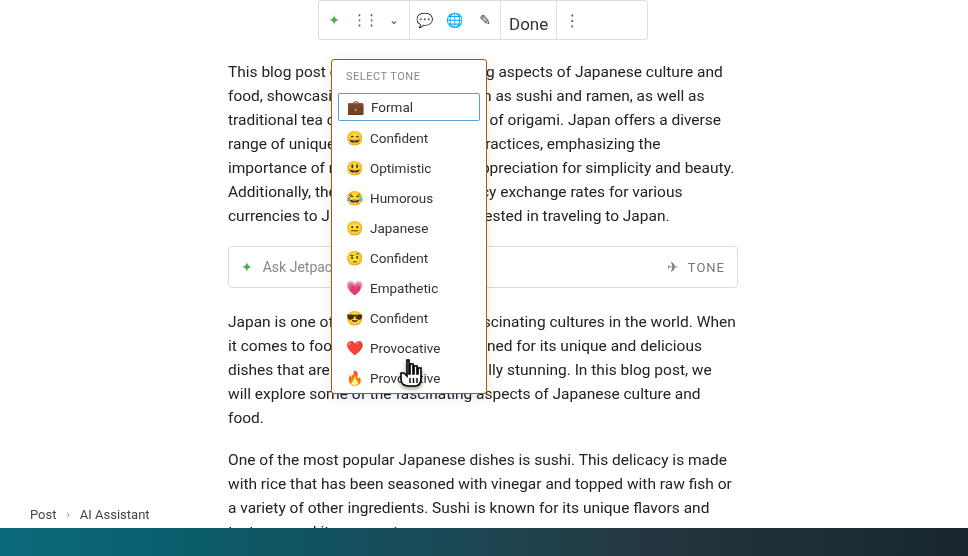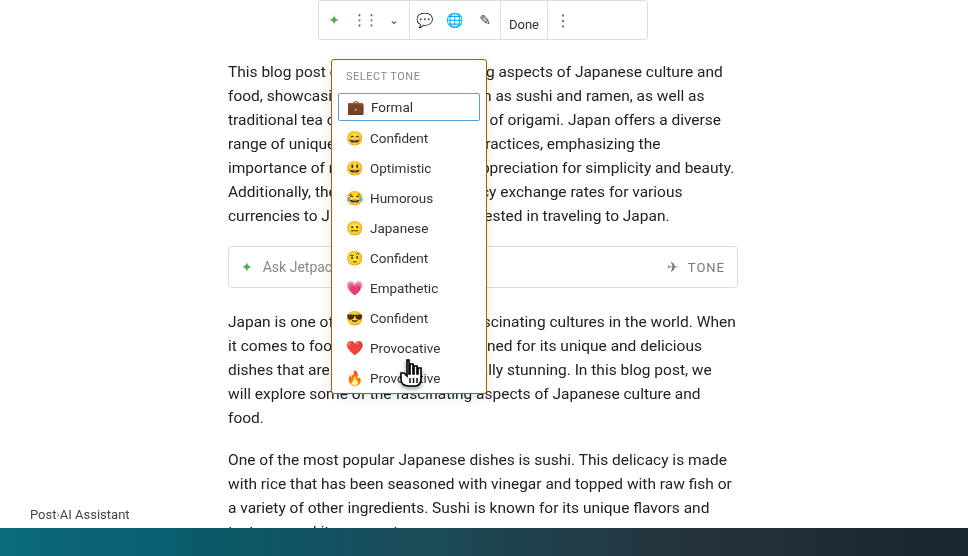--- a/index.html
+++ b/index.html
@@ -40,21 +40,21 @@
       display: flex;
       align-items: center;
       justify-content: center;
       cursor: pointer;
       color: #333;
       font-size: 14px;
     }
     .tb-btn.text-btn {
       width: auto;
       padding: 0 8px;
-      font-size: 13px;
+      font-size: 17px;
       white-space: nowrap;
       margin-top: 8px;
     }
     .sparkle { color: #4caf50; font-size: 14px; }
     .drag-handle { letter-spacing: -3px; font-size: 15px; color: #555; }
     .chevron { font-size: 12px; color: #555; }
     .chat-icon { color: #3498db; }
     .globe-icon { color: #333; }
     .pencil-icon { color: #333; }
     .vdots { font-size: 16px; color: #555; }
@@ -134,20 +134,21 @@
     
     
     .breadcrumb {
       position: absolute;
       bottom: 34px;
       left: 30px;
       font-size: 13px;
       color: #444;
       display: flex;
       align-items: center;
+      gap: 10px;
     }
     .breadcrumb .sep { color: #888; font-size: 11px; }
     
     
     .footer-bar {
       position: absolute;
       bottom: 0;
       left: 0;
       right: 0;
       height: 28px;

